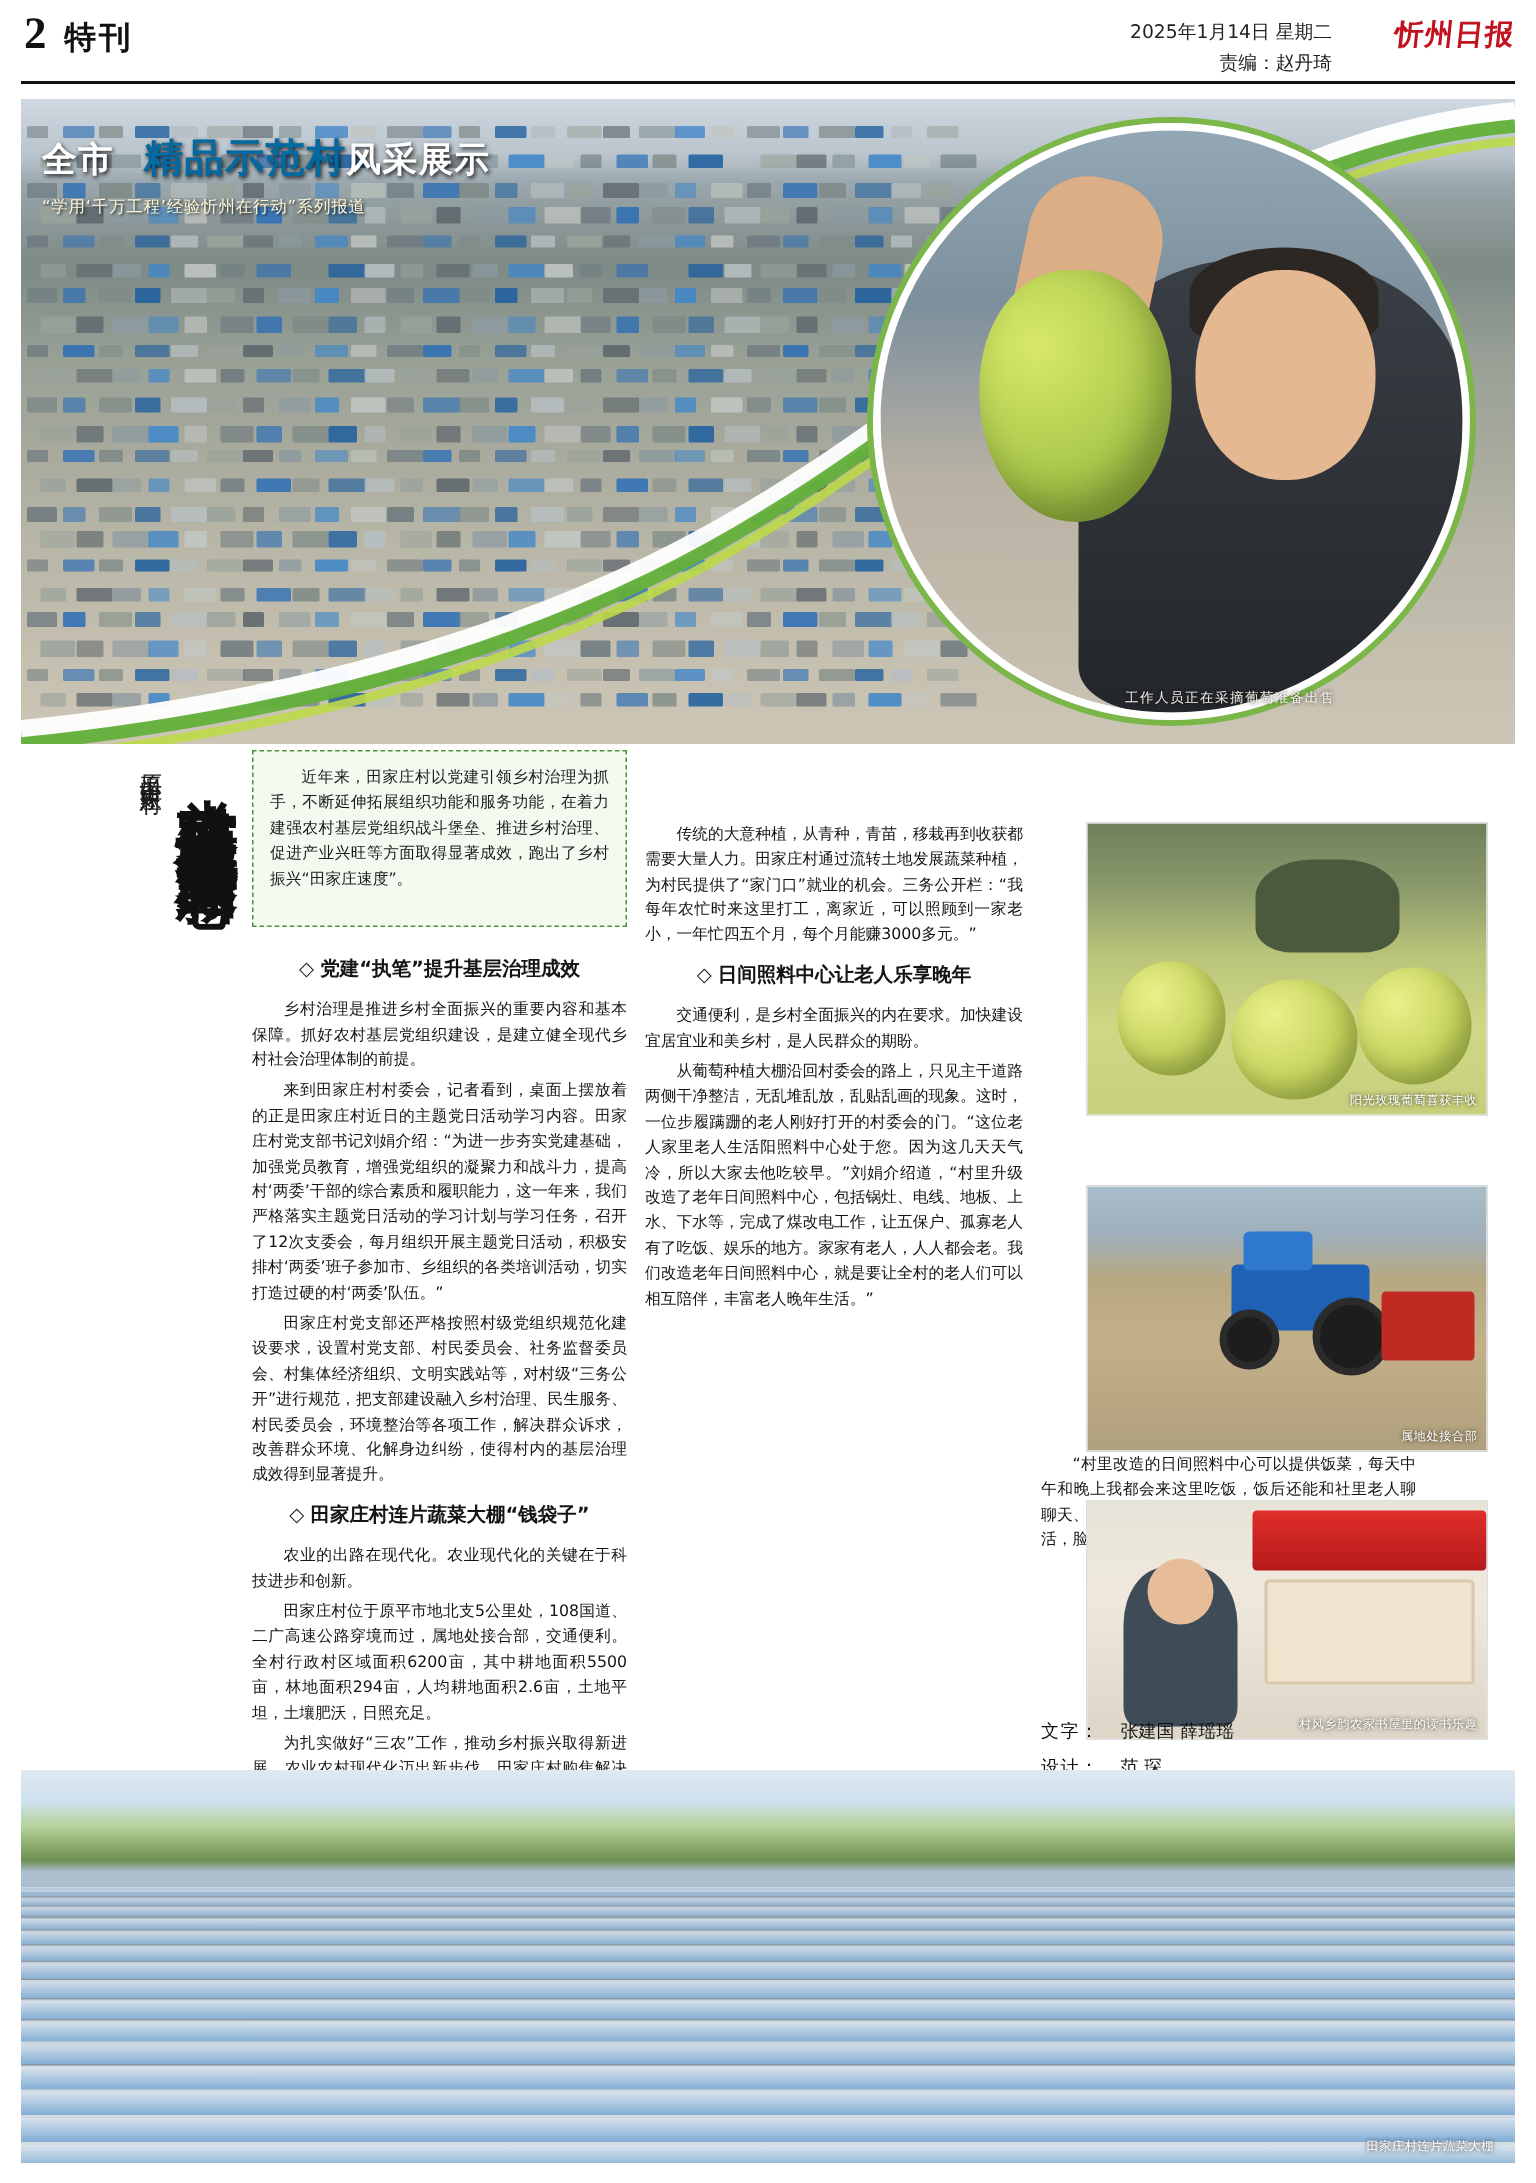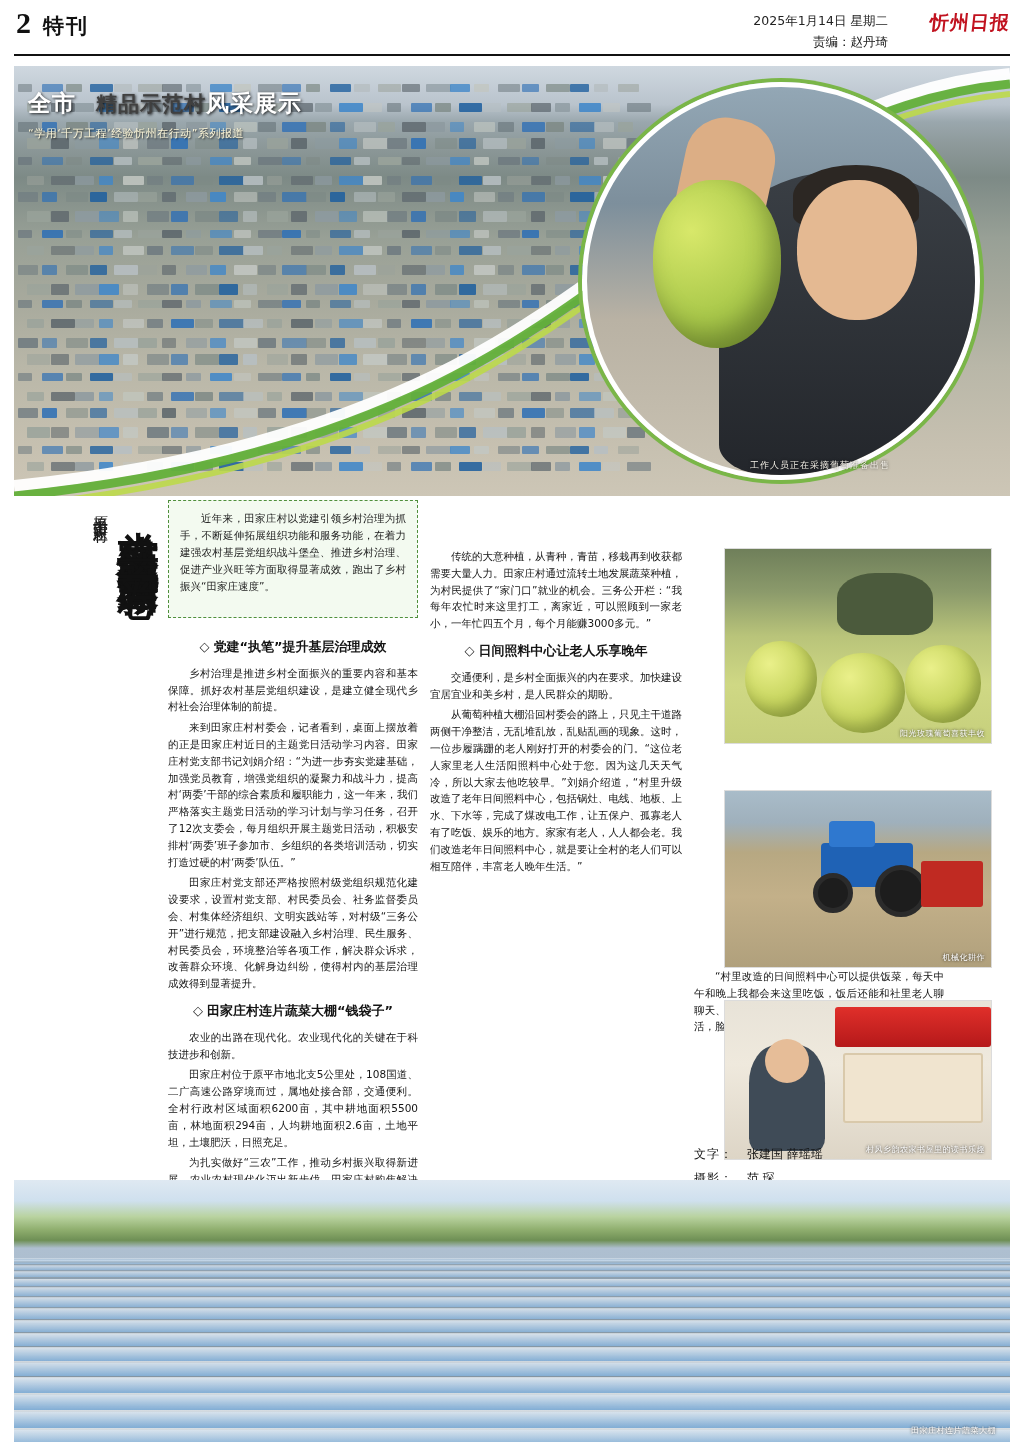--- a/index.html
+++ b/index.html
@@ -158,22 +158,22 @@
   }
   .hero-title {
     font-size: 23px;
     font-weight: bold;
     color: #ffffff;
     letter-spacing: 1px;
     text-shadow: 1px 1px 3px rgba(0,0,0,.85);
     font-family: "DejaVu Sans", sans-serif;
   }
   .hero-title .red {
-    color: #404040;
-    font-size: 21px;
+    color: #0369a1;
+    font-size: 26px;
     padding-left: 20px;
   }
   .hero-sub {
     margin-top: 7px;
     font-size: 11px;
     color: #fdf7d8;
     letter-spacing: .5px;
     text-shadow: 1px 1px 2px rgba(0,0,0,.8);
     font-family: "DejaVu Sans", sans-serif;
   }
@@ -1013,39 +1013,35 @@
   <div style="position:absolute;left:112px;top:24px;width:96px;height:62px;background:#4b5a3c;border-radius:40% 40% 26% 26%;"></div>
   <div class="cap">阳光玫瑰葡萄喜获丰收</div>
 </div>
 
 <div class="photo" id="photo-tractor">
   <div class="tractor-body" style="left:96px; top:52px; width:92px; height:44px;"></div>
   <div class="tractor-body" style="left:104px; top:30px; width:46px; height:26px; background:#2f78cf;"></div>
   <div class="tractor-wheel" style="left:88px; top:82px; width:40px; height:40px;"></div>
   <div class="tractor-wheel" style="left:150px; top:74px; width:52px; height:52px;"></div>
   <div style="position:absolute;left:196px;top:70px;width:62px;height:46px;background:#c02a22;border-radius:3px;"></div>
-  <div class="cap">机械化耕作</div>
+  <div class="cap">属地处接合部</div>
 </div>
 
 <div class="photo" id="photo-reading">
   <div class="banner-red" style="left:110px; top:6px; width:156px; height:40px; border-radius:3px;"></div>
   <div style="position:absolute;left:118px;top:52px;width:140px;height:70px;background:#f0e4cf;border:2px solid #d9c9ab;border-radius:3px;"></div>
   <div style="position:absolute;left:24px;top:44px;width:76px;height:106px;background:#3f4b57;border-radius:36% 36% 12% 12%;"></div>
   <div style="position:absolute;left:40px;top:38px;width:44px;height:44px;background:#e6bd98;border-radius:50%;"></div>
   <div class="cap">村风乡韵农家书屋里的读书乐趣</div>
 </div>
 
 <div class="credits">
   <div class="row">
     <span class="lbl">文字：</span>
     <span>张建国    薛瑶瑶</span>
-  </div>
-  <div class="row">
-    <span class="lbl">摄影：</span>
-    <span>范  琛</span>
   </div>
   <div class="row">
     <span class="lbl">设计：</span>
     <span>范  琛</span>
   </div>
 </div>
 
 <div class="bottom-photo">
   <div id="ghs">
       <div class="greenhouse" style="left:-26px;top:78px;width:1059px;height:5px;opacity:0.55;"></div>

